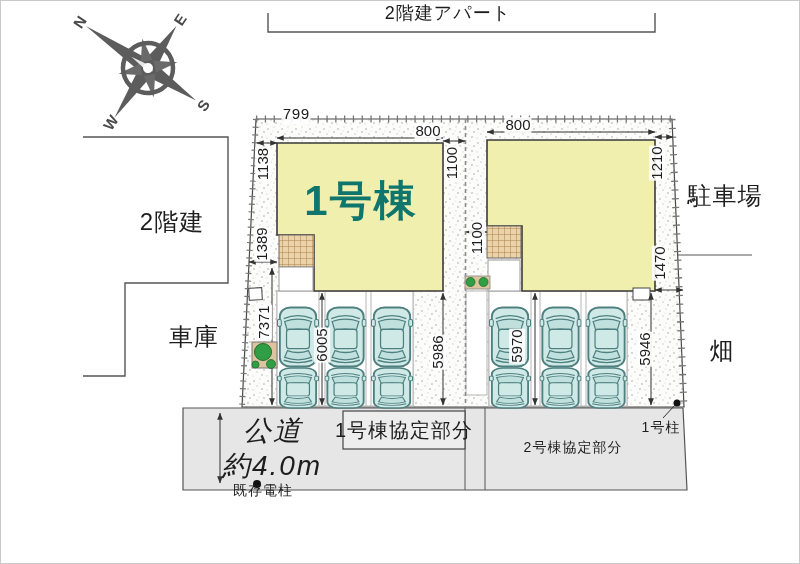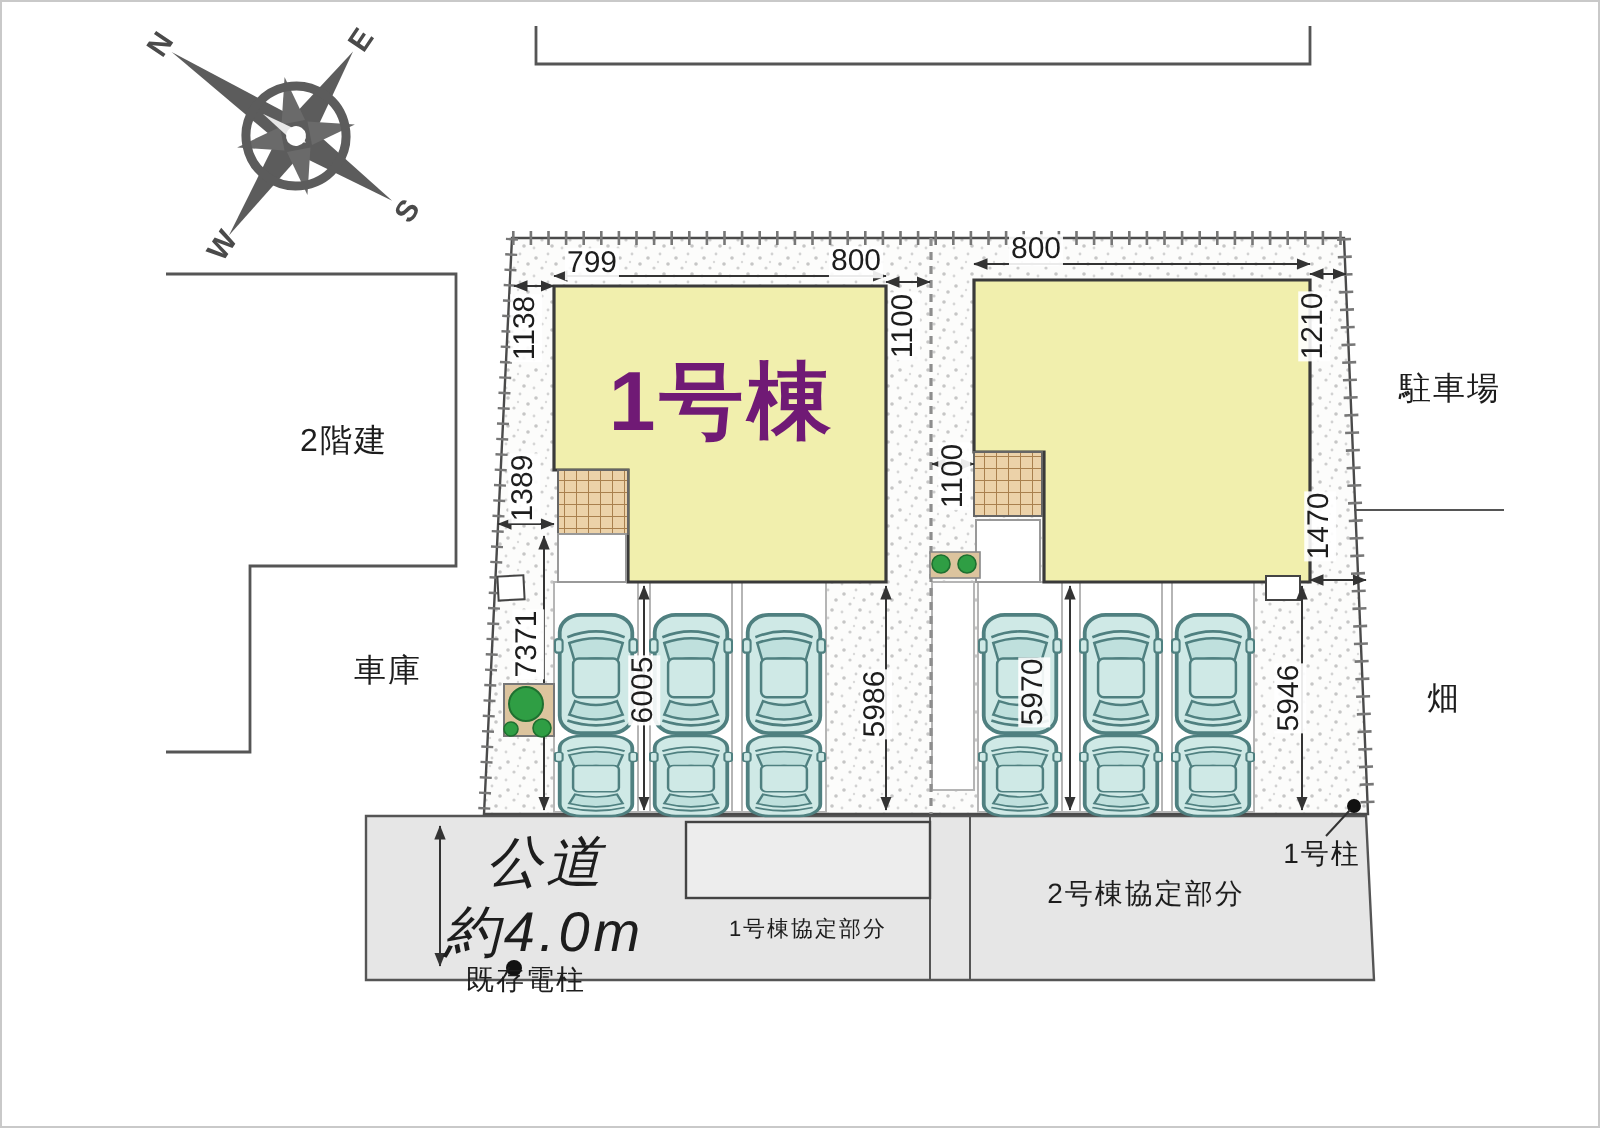--- a/index.html
+++ b/index.html
@@ -5,23 +5,23 @@
   html,body{margin:0;padding:0;background:#fff;}
   .stage{position:relative;width:800px;height:564px;background:#fff;overflow:hidden;
          box-shadow:inset 0 0 0 1px #c9c9c9;
          font-family:"Liberation Sans","DejaVu Sans",sans-serif;}
   .stage svg{position:absolute;left:0;top:0;}
   .lbl{position:absolute;color:#1d1d1d;white-space:nowrap;line-height:1.05;
        transform:translate(-50%,-50%);letter-spacing:1px;}
   .v{transform:translate(-50%,-50%) rotate(-90deg);}
   .dim{font-size:15px;letter-spacing:0;}
   .bg{background:rgba(255,255,255,.9);padding:0 1px;}
-  .big{font-size:42px;font-weight:bold;letter-spacing:2px;color:#701a75;}
-  .s16{font-size:11px;margin-top:36px;} .s17{font-size:14px;} .s18{font-size:18px;}
-  .s19{font-size:19px;} .s20{font-size:16px;} .s27{font-size:28px;letter-spacing:2px;font-style:italic;}
+  .big{font-size:42px;font-weight:bold;letter-spacing:2px;color:#0f766e;}
+  .s16{font-size:20px;} .s17{font-size:14px;} .s18{font-size:18px;}
+  .s19{font-size:19px;} .s20{font-size:24px;} .s27{font-size:28px;letter-spacing:2px;font-style:italic;}
 </style>
 </head>
 <body>
 
 <div class="stage">
 
 <svg width="800" height="564" viewBox="0 0 800 564">
   <defs>
     <pattern id="stip" width="14" height="14" patternUnits="userSpaceOnUse">
       <rect width="14" height="14" fill="#fcfcfb"></rect>
@@ -156,37 +156,38 @@
 
   <rect x="343" y="411" width="122" height="38" fill="#ededed" stroke="#444" stroke-width="1.2"></rect>
 
   <line x1="677" y1="255" x2="752" y2="255" stroke="#555" stroke-width="1"></line>
 
   <circle cx="257" cy="484" r="4" fill="#111"></circle>
   <circle cx="677" cy="403" r="3.5" fill="#111"></circle>
   <line x1="663" y1="418" x2="675" y2="405" stroke="#333" stroke-width="1"></line>
 </svg>
 
+<div class="lbl s18" style="left:448px;top:13px;">2階建アパート</div>
 
 <div class="lbl s20" style="left:156px;top:222px;margin-left:16px;">2階建</div>
 <div class="lbl s20" style="left:194px;top:337px;">車庫</div>
 <div class="lbl s20" style="left:725px;top:196px;">駐車場</div>
 <div class="lbl s20" style="left:722px;top:351px;">畑</div>
 
 <div class="lbl big" style="left:361px;top:201px;">1号棟</div>
 
 <div class="lbl s27" style="left:273px;top:431px;">公道</div>
 <div class="lbl s27" style="left:272px;top:466px;">約4.0m</div>
 <div class="lbl s17" style="left:263px;top:490px;">既存電柱</div>
 <div class="lbl s17" style="left:661px;top:427px;">1号柱</div>
 <div class="lbl s16" style="left:404px;top:430px;">1号棟協定部分</div>
 <div class="lbl s17" style="left:573px;top:447px;">2号棟協定部分</div>
 
 
-<div class="lbl dim bg" style="left:296px;top:132px;">799</div>
+<div class="lbl dim bg" style="left:296px;top:116px;font-family:Liberation Mono, monospace;">799</div>
 <div class="lbl dim bg" style="left:428px;top:131px;">800</div>
 <div class="lbl dim bg" style="left:518px;top:125px;">800</div>
 
 <div class="lbl dim bg v" style="left:263px;top:164px;">1138</div>
 <div class="lbl dim bg v" style="left:262px;top:244px;">1389</div>
 <div class="lbl dim bg v" style="left:264px;top:322px;">7371</div>
 
 <div class="lbl dim bg v" style="left:452px;top:163px;">1100</div>
 <div class="lbl dim bg v" style="left:477px;top:238px;">1100</div>
 

